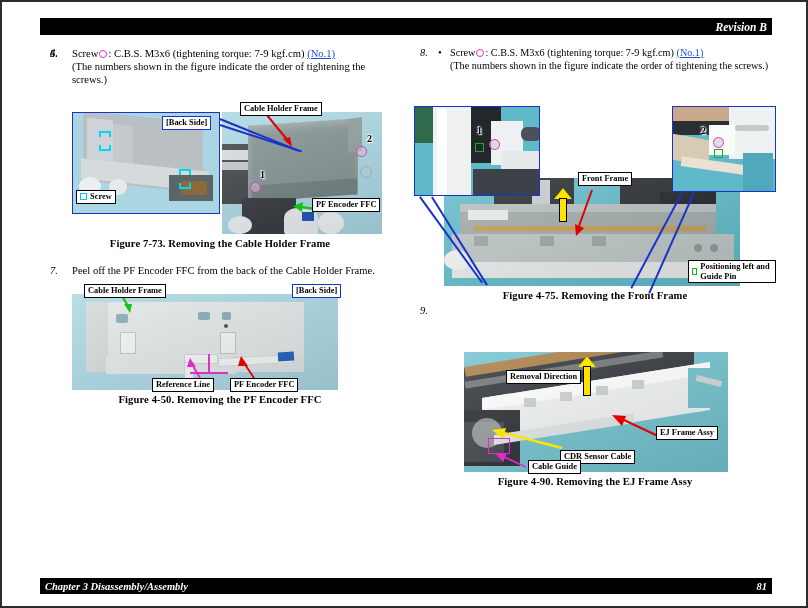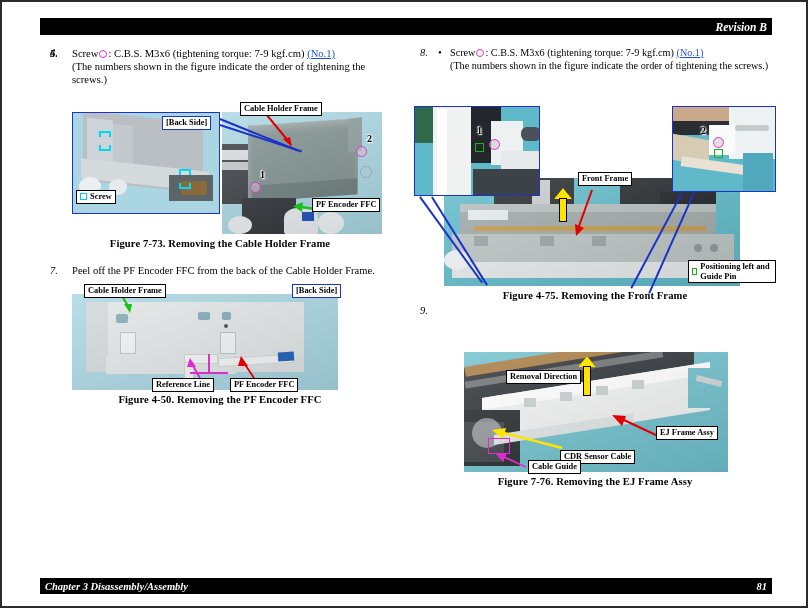--- a/index.html
+++ b/index.html
@@ -380,21 +380,21 @@
         <polygon points="3,3 15,3 11,12" fill="#e22ad0"></polygon>
       </svg>
 
       <div class="msq" style="left:78px; top:104px; width:22px; height:16px;"></div>
 
       <div class="lbl" style="left:96px; top:36px;">Removal Direction</div>
       <div class="lbl" style="left:246px; top:92px;">EJ Frame Assy</div>
       <div class="lbl" style="left:150px; top:108px;margin-top:8px;">CDR Sensor Cable</div>
       <div class="lbl" style="left:118px; top:126px;">Cable Guide</div>
 
-      <div class="caption" style="position:absolute; left:0; top:142px; width:370px;">Figure 7-76.  Removing the EJ Frame Assy</div>
+      <div class="caption" style="position:absolute; left:0; top:142px; width:370px;">Figure 4-90.  Removing the EJ Frame Assy</div>
     </div>
   </div>
 
   <div class="bar" id="ftr">
     <span class="left">Chapter 3 Disassembly/Assembly</span>
     <span class="right">81</span>
   </div>
 
 </div>
 

